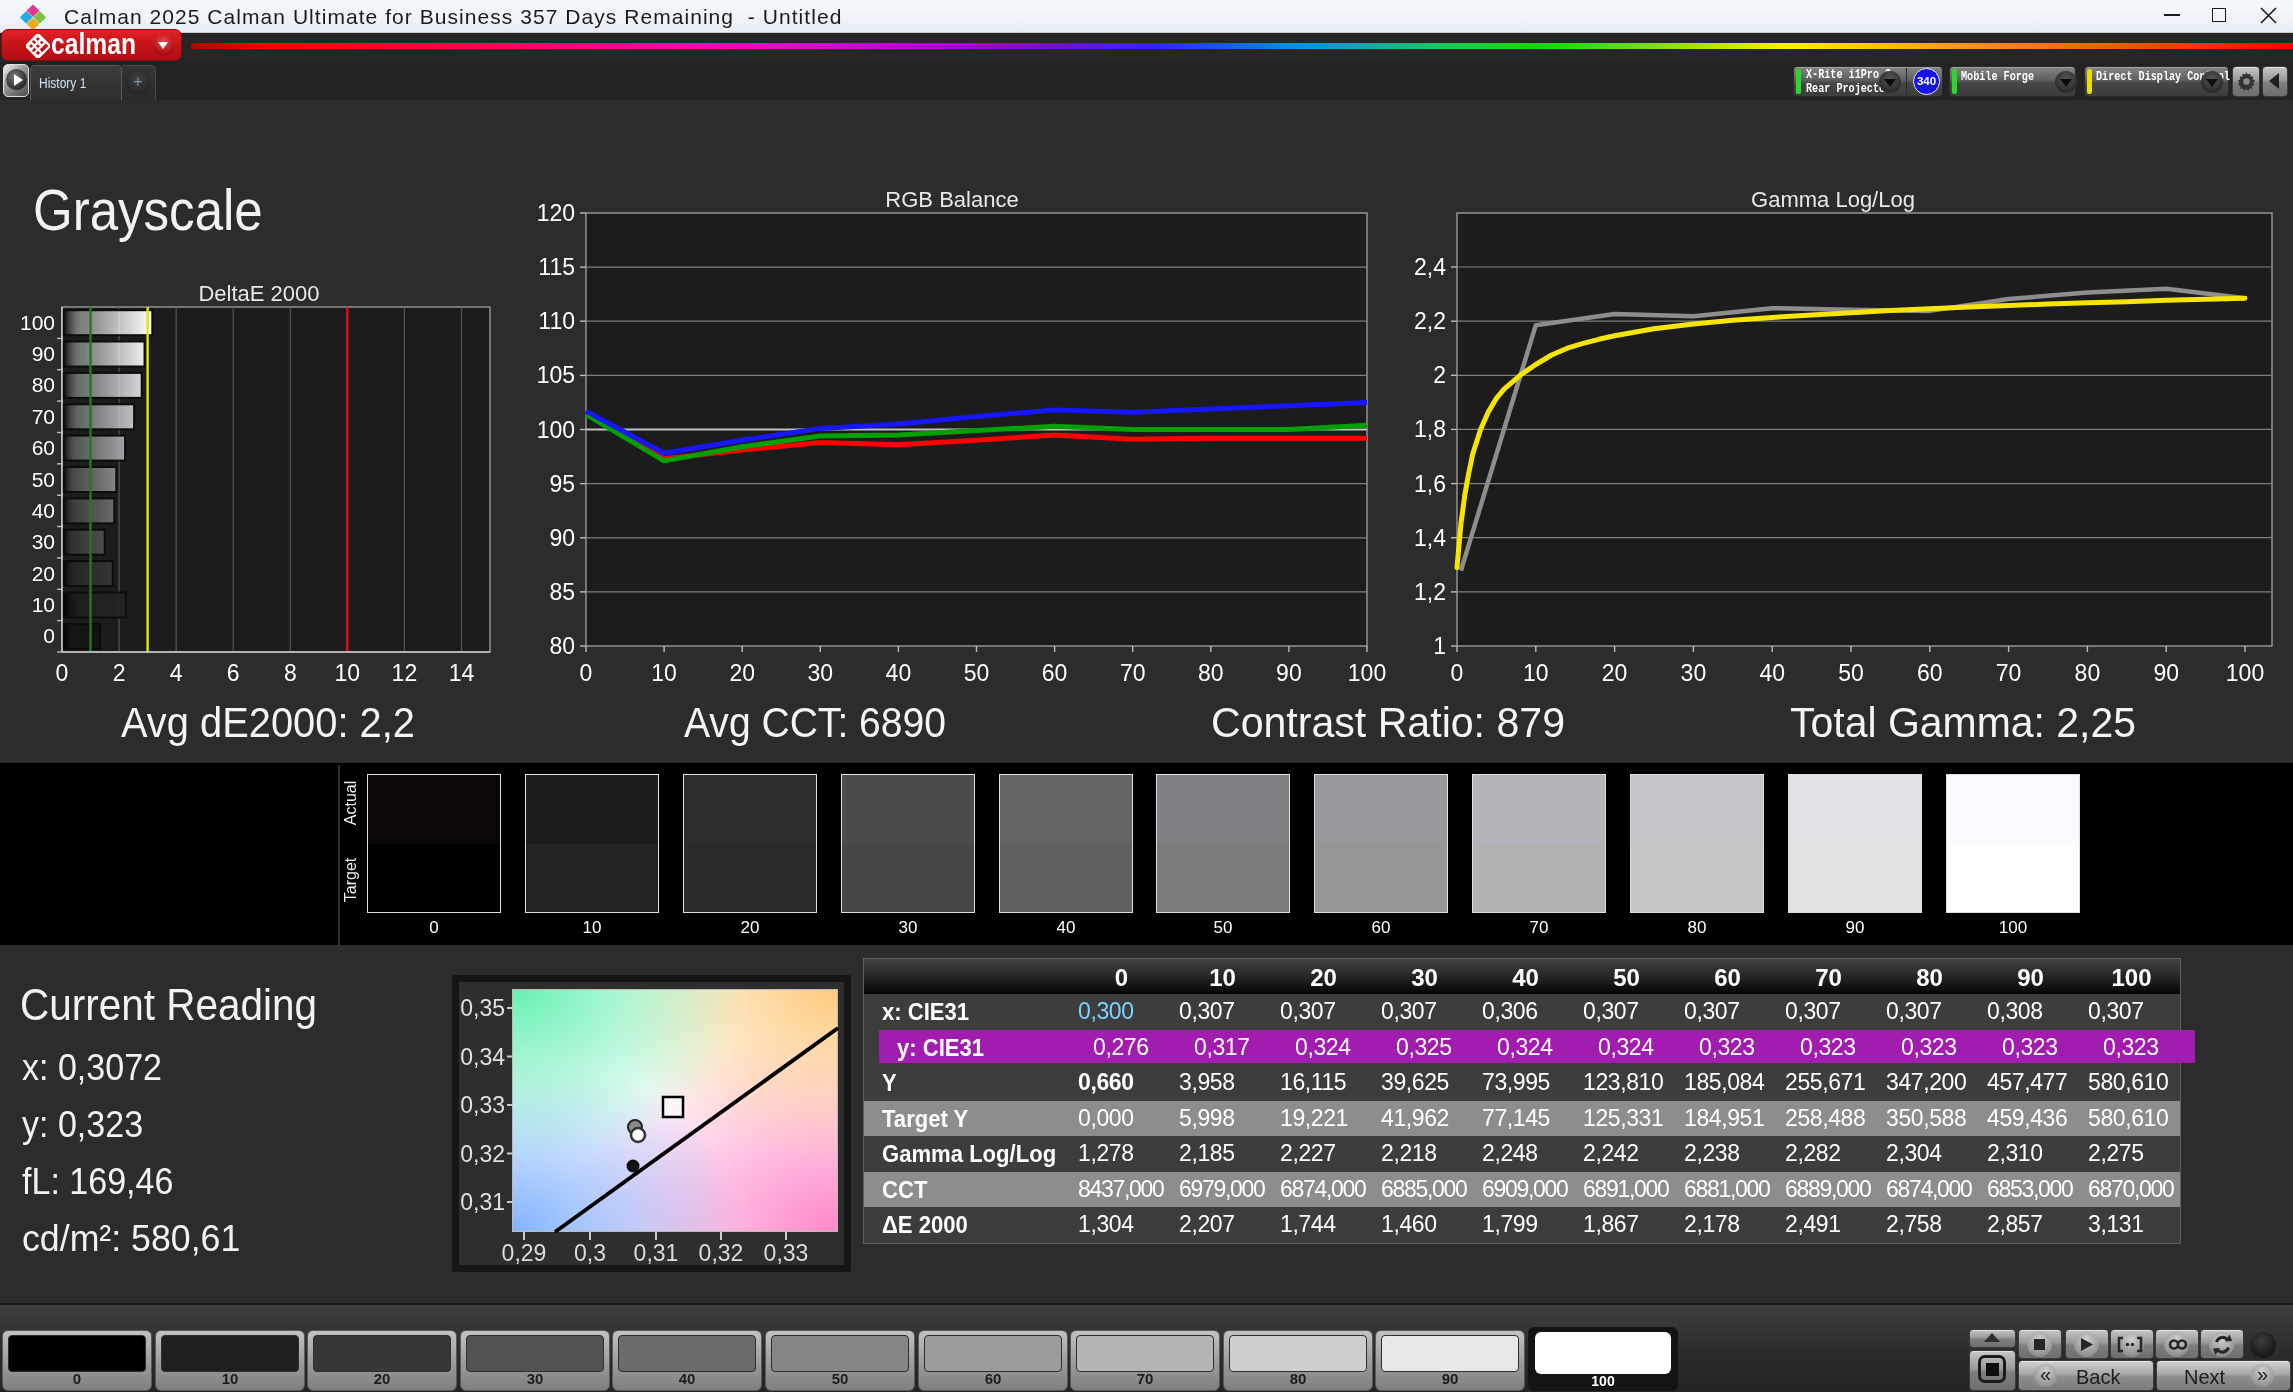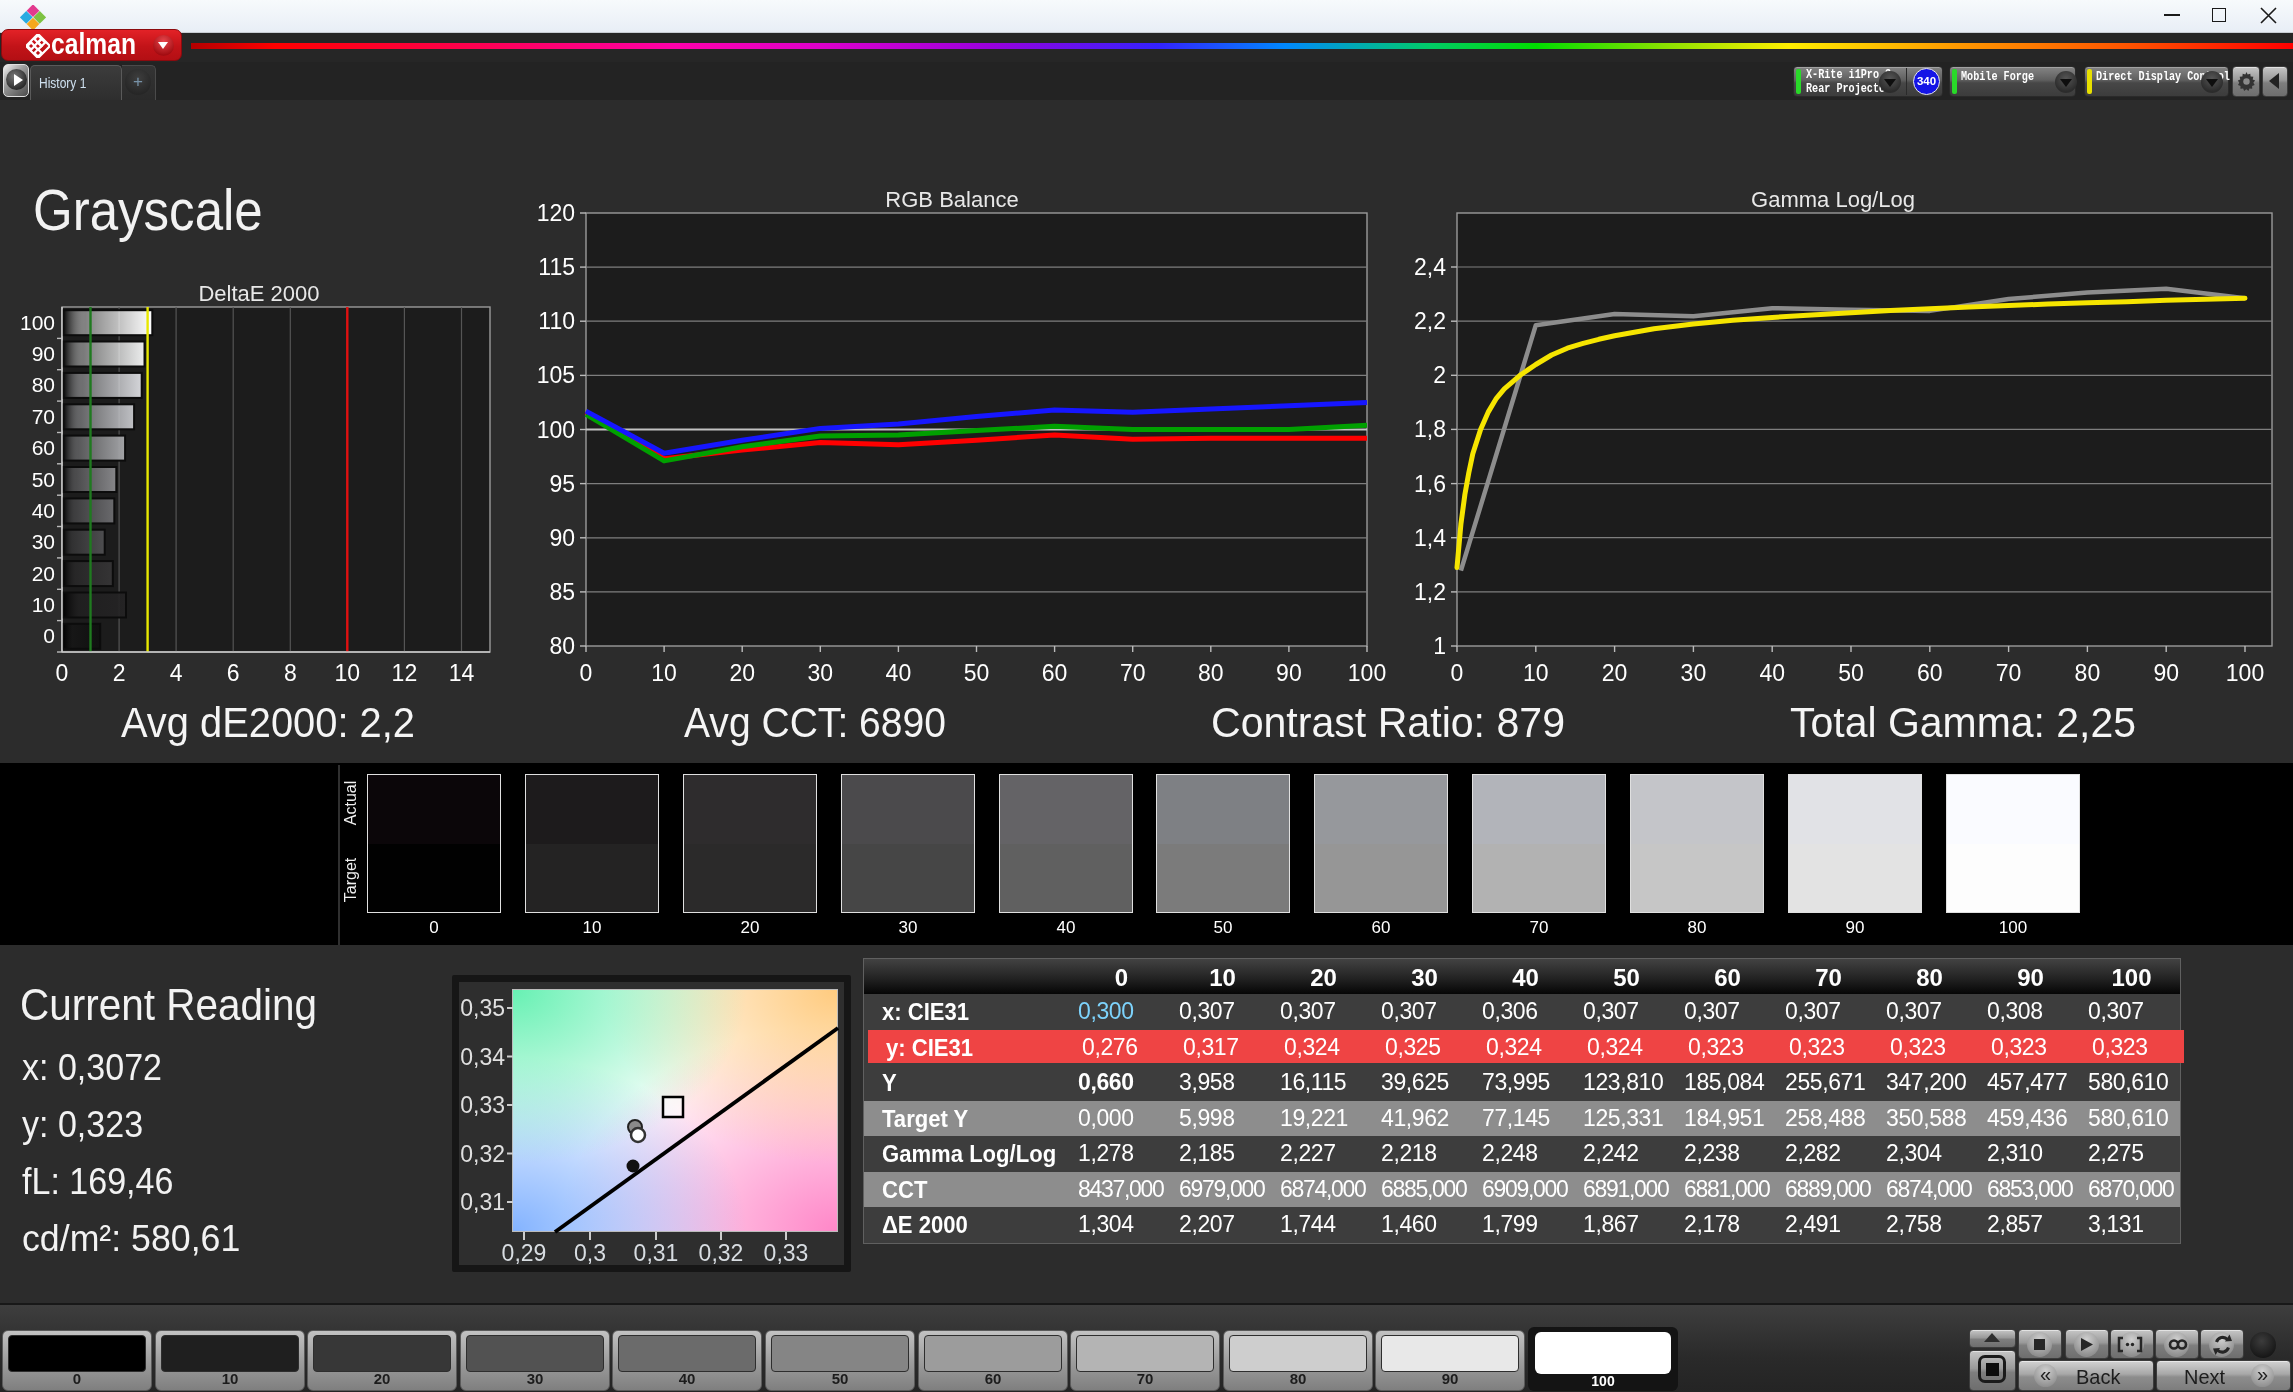--- a/index.html
+++ b/index.html
@@ -233,20 +233,21 @@
   </svg>
 <div class="abs" style="left:0;top:0;width:2293px;height:33px;background:linear-gradient(#f7fafc,#e8eef6);border-bottom:1px solid #c8cdd4;">
     <svg class="abs" style="left:20px;top:5px" width="26" height="24" viewBox="0 0 26 24">
       <g transform="translate(13,12)">
         <rect x="-9" y="-9" width="9" height="9" fill="#e23a8e" transform="rotate(45)"></rect>
         <rect x="0.5" y="-9" width="9" height="9" fill="#7dc242" transform="rotate(45)"></rect>
         <rect x="-9" y="0.5" width="9" height="9" fill="#29aae1" transform="rotate(45)"></rect>
         <rect x="0.5" y="0.5" width="9" height="9" fill="#f5a81c" transform="rotate(45)"></rect>
       </g>
     </svg>
+    <div class="abs" style="left:64px;top:5px;font-size:21px;letter-spacing:1.05px;color:#1b1b1b;">Calman 2025 Calman Ultimate for Business 357 Days Remaining&nbsp; - Untitled</div>
     <div class="abs" style="left:2164px;top:14px;width:16px;height:2px;background:#1a1a1a;"></div>
     <div class="abs" style="left:2212px;top:8px;width:14px;height:14px;border:1.5px solid #1a1a1a;"></div>
     <svg class="abs" style="left:2260px;top:7px" width="17" height="17" viewBox="0 0 17 17">
       <path d="M1 1 L16 16 M16 1 L1 16" stroke="#1a1a1a" stroke-width="1.6"></path>
     </svg>
   </div>
 <div class="abs" style="left:0;top:33px;width:2293px;height:29px;background:#262626;"></div>
 <div class="abs" style="left:191px;top:43px;width:2102px;height:6px;background:linear-gradient(90deg,#b30000 0%,#ff0000 4%,#ff0055 14%,#ff00aa 23%,#dd00cc 30%,#9900dd 38%,#3322ff 46%,#0088ff 52%,#00cc66 59%,#00dd00 64%,#88e000 70%,#ffee00 76%,#ff9900 84%,#ff5500 92%,#ff0000 100%);"></div>
 <div class="abs" style="left:1px;top:29px;width:181px;height:32px;background:linear-gradient(#e32227,#c21318 55%,#b30f14);border:1px solid #8c0a0e;border-radius:7px;">
     <svg class="abs" style="left:24px;top:4px" width="24" height="24" viewBox="0 0 24 24">
@@ -413,21 +414,21 @@
       <div class="abs" style="left:416px;top:4px;font-size:23px;color:#fff;letter-spacing:-0.4px;">0,307</div>
       <div class="abs" style="left:517px;top:4px;font-size:23px;color:#fff;letter-spacing:-0.4px;">0,307</div>
       <div class="abs" style="left:618px;top:4px;font-size:23px;color:#fff;letter-spacing:-0.4px;">0,306</div>
       <div class="abs" style="left:719px;top:4px;font-size:23px;color:#fff;letter-spacing:-0.4px;">0,307</div>
       <div class="abs" style="left:820px;top:4px;font-size:23px;color:#fff;letter-spacing:-0.4px;">0,307</div>
       <div class="abs" style="left:921px;top:4px;font-size:23px;color:#fff;letter-spacing:-0.4px;">0,307</div>
       <div class="abs" style="left:1022px;top:4px;font-size:23px;color:#fff;letter-spacing:-0.4px;">0,307</div>
       <div class="abs" style="left:1123px;top:4px;font-size:23px;color:#fff;letter-spacing:-0.4px;">0,308</div>
       <div class="abs" style="left:1224px;top:4px;font-size:23px;color:#fff;letter-spacing:-0.4px;">0,307</div>
     </div>
-    <div class="abs" style="left:4px;top:70.5px;width:100%;height:33px;background:#ef4444;">
+    <div class="abs" style="left:15px;top:70.5px;width:100%;height:33px;background:#a21caf;">
       <div class="abs" style="left:18px;top:4px;font-size:24px;font-weight:bold;color:#fff;transform:scaleX(0.92);transform-origin:left top;white-space:nowrap;">y: CIE31</div>
       <div class="abs" style="left:214px;top:4px;font-size:23px;color:#fff;letter-spacing:-0.4px;">0,276</div>
       <div class="abs" style="left:315px;top:4px;font-size:23px;color:#fff;letter-spacing:-0.4px;">0,317</div>
       <div class="abs" style="left:416px;top:4px;font-size:23px;color:#fff;letter-spacing:-0.4px;">0,324</div>
       <div class="abs" style="left:517px;top:4px;font-size:23px;color:#fff;letter-spacing:-0.4px;">0,325</div>
       <div class="abs" style="left:618px;top:4px;font-size:23px;color:#fff;letter-spacing:-0.4px;">0,324</div>
       <div class="abs" style="left:719px;top:4px;font-size:23px;color:#fff;letter-spacing:-0.4px;">0,324</div>
       <div class="abs" style="left:820px;top:4px;font-size:23px;color:#fff;letter-spacing:-0.4px;">0,323</div>
       <div class="abs" style="left:921px;top:4px;font-size:23px;color:#fff;letter-spacing:-0.4px;">0,323</div>
       <div class="abs" style="left:1022px;top:4px;font-size:23px;color:#fff;letter-spacing:-0.4px;">0,323</div>

